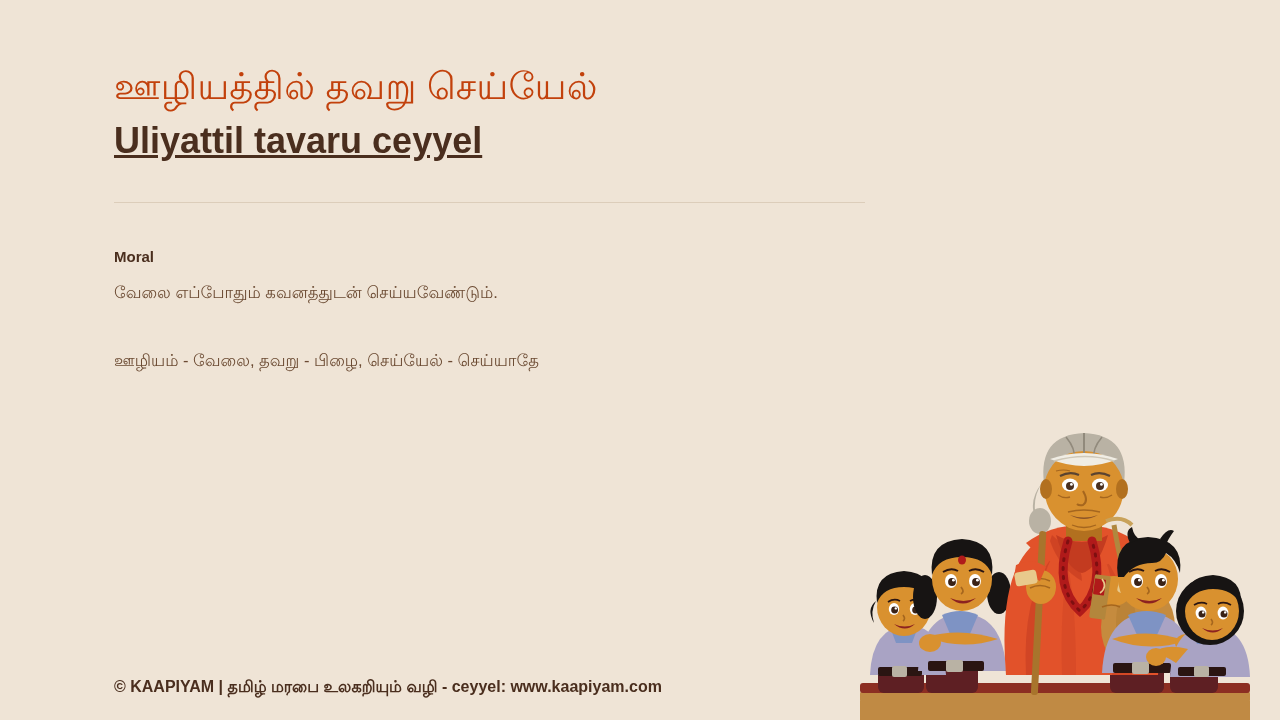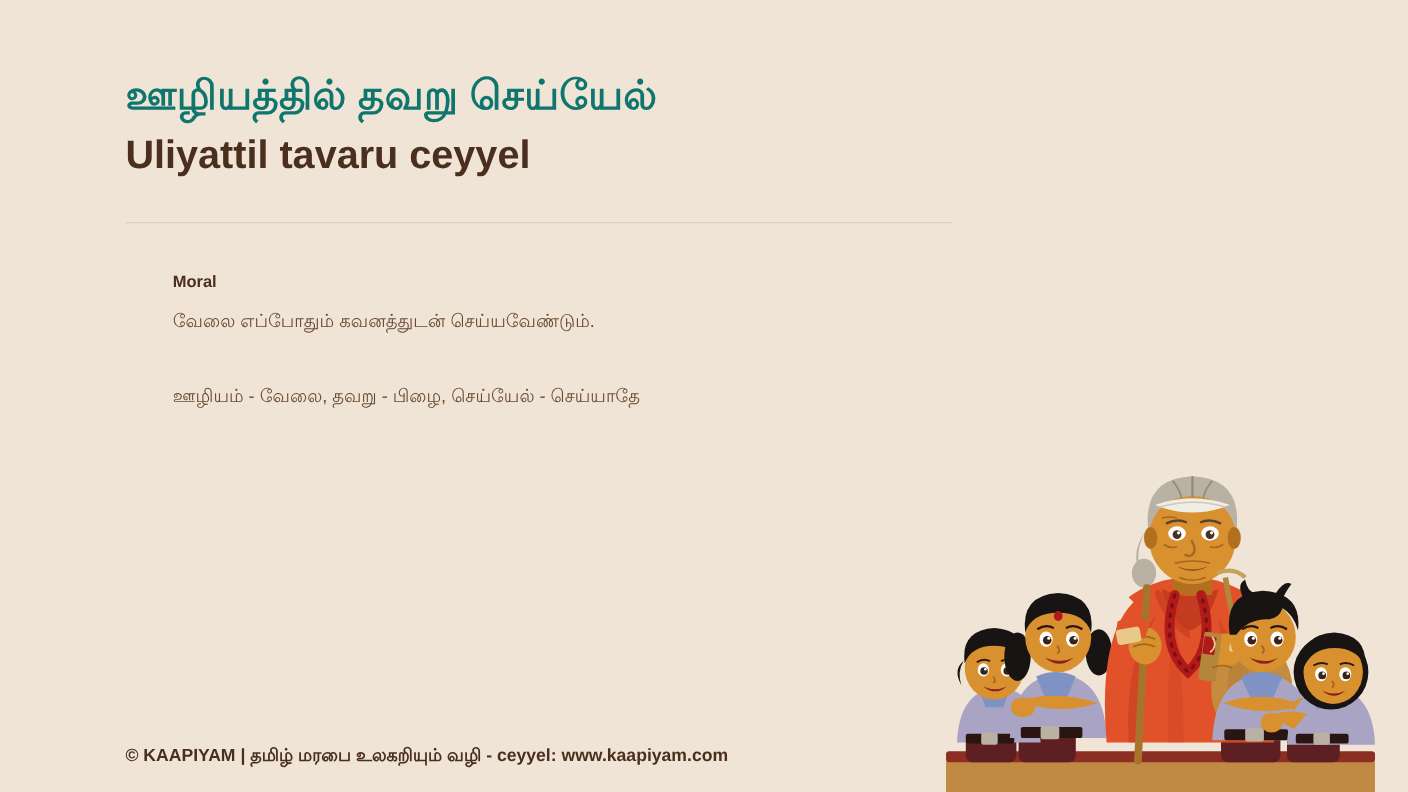--- a/index.html
+++ b/index.html
@@ -17,33 +17,34 @@
 
   
   .content {
     position:absolute;
     left:114px; top:64px;
     width:760px;
     z-index:5;
   }
   .title-ta {
     font-size:37px;
-    font-weight:700;
-    color:#0f766e;
+    font-weight:400;
+    color:#c2410c;
     letter-spacing:0.2px;
     line-height:1.25;
     white-space:nowrap;
   }
   .title-en {
     margin-top:9px;
     font-size:36px;
     font-weight:700;
     color:#4A2E1E;
     line-height:1.2;
     white-space:nowrap;
+    text-decoration:underline;
   }
   .divider {
     margin-top:40px;
     width:751px;
     height:1px;
     background:#DCCDBA;
   }
   .subhead {
     margin-top:28px;
     font-size:19px;
@@ -54,21 +55,21 @@
   .story {
     margin-top:19px;
     font-size:16.5px;
     font-weight:400;
     color:#6B4A32;
     line-height:1.62;
     width:746px;
     text-align:justify;
     text-justify:inter-word;
   }
-  .section { margin-top:44px;margin-left:43px; }
+  .section { margin-top:44px; }
   .section.meaning { margin-top:42px; }
   .label {
     font-size:15px;
     font-weight:700;
     color:#4A2E1E;
     line-height:1.3;
   }
   .value {
     margin-top:13px;
     font-size:16.5px;

